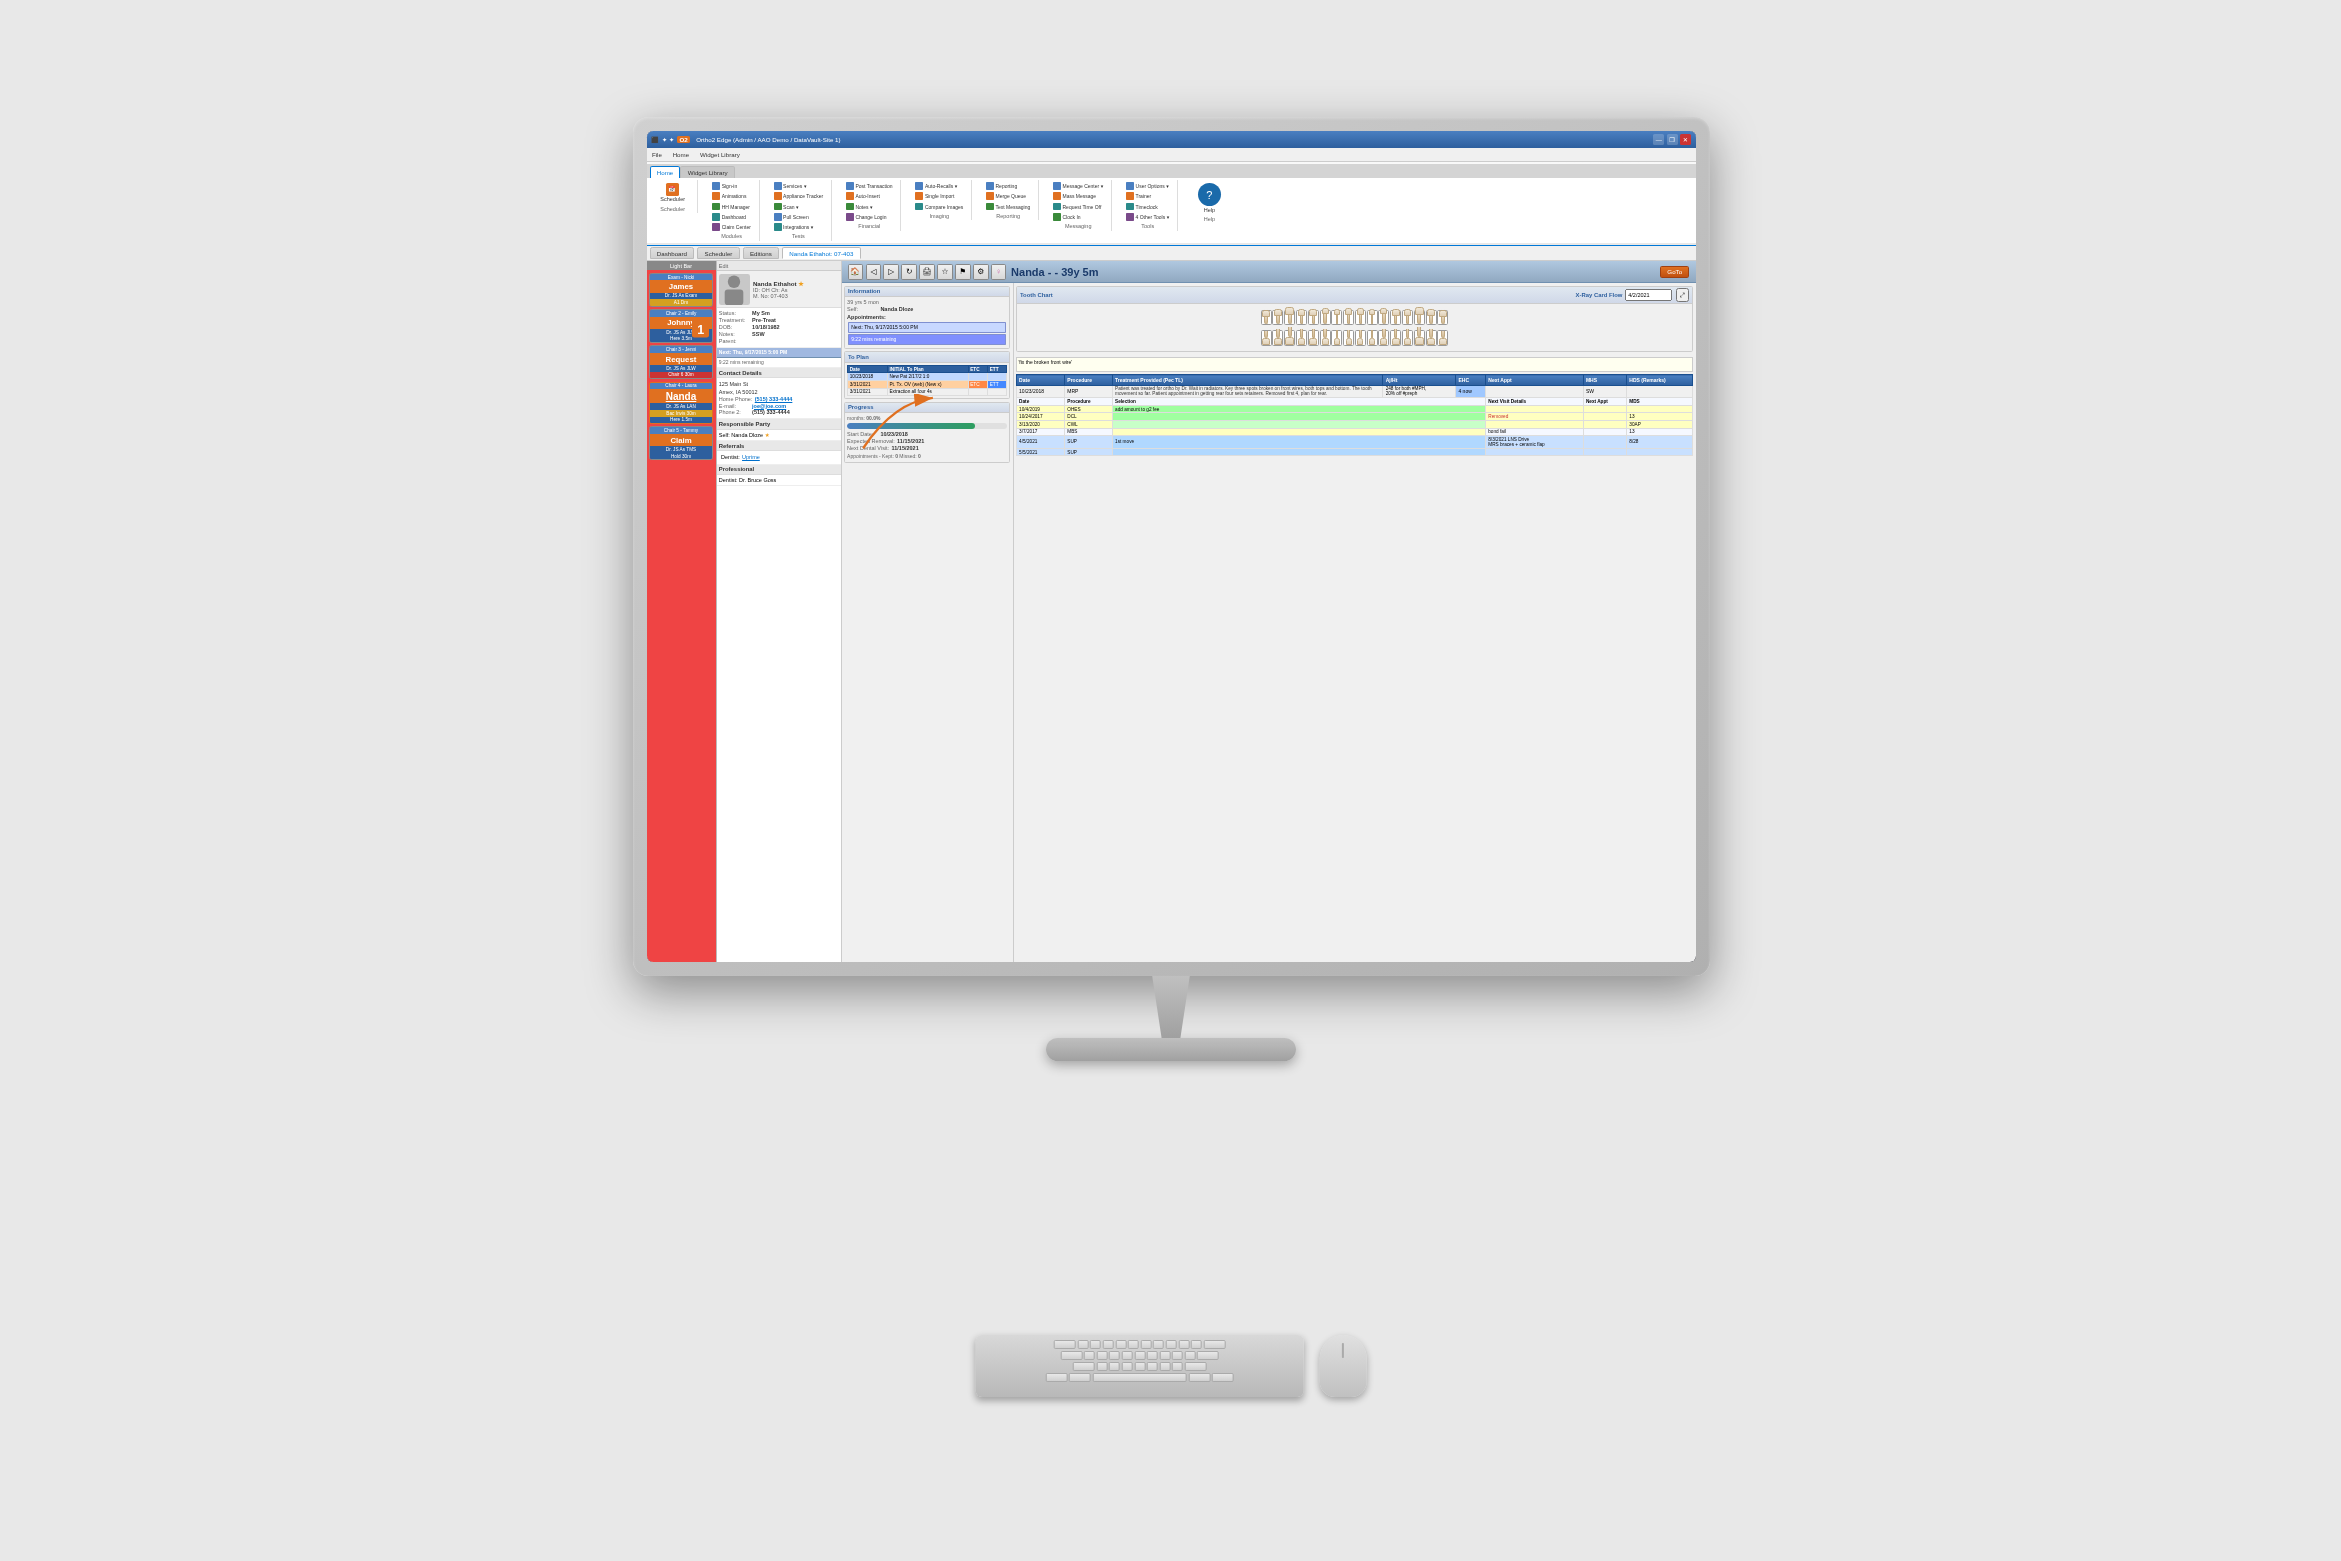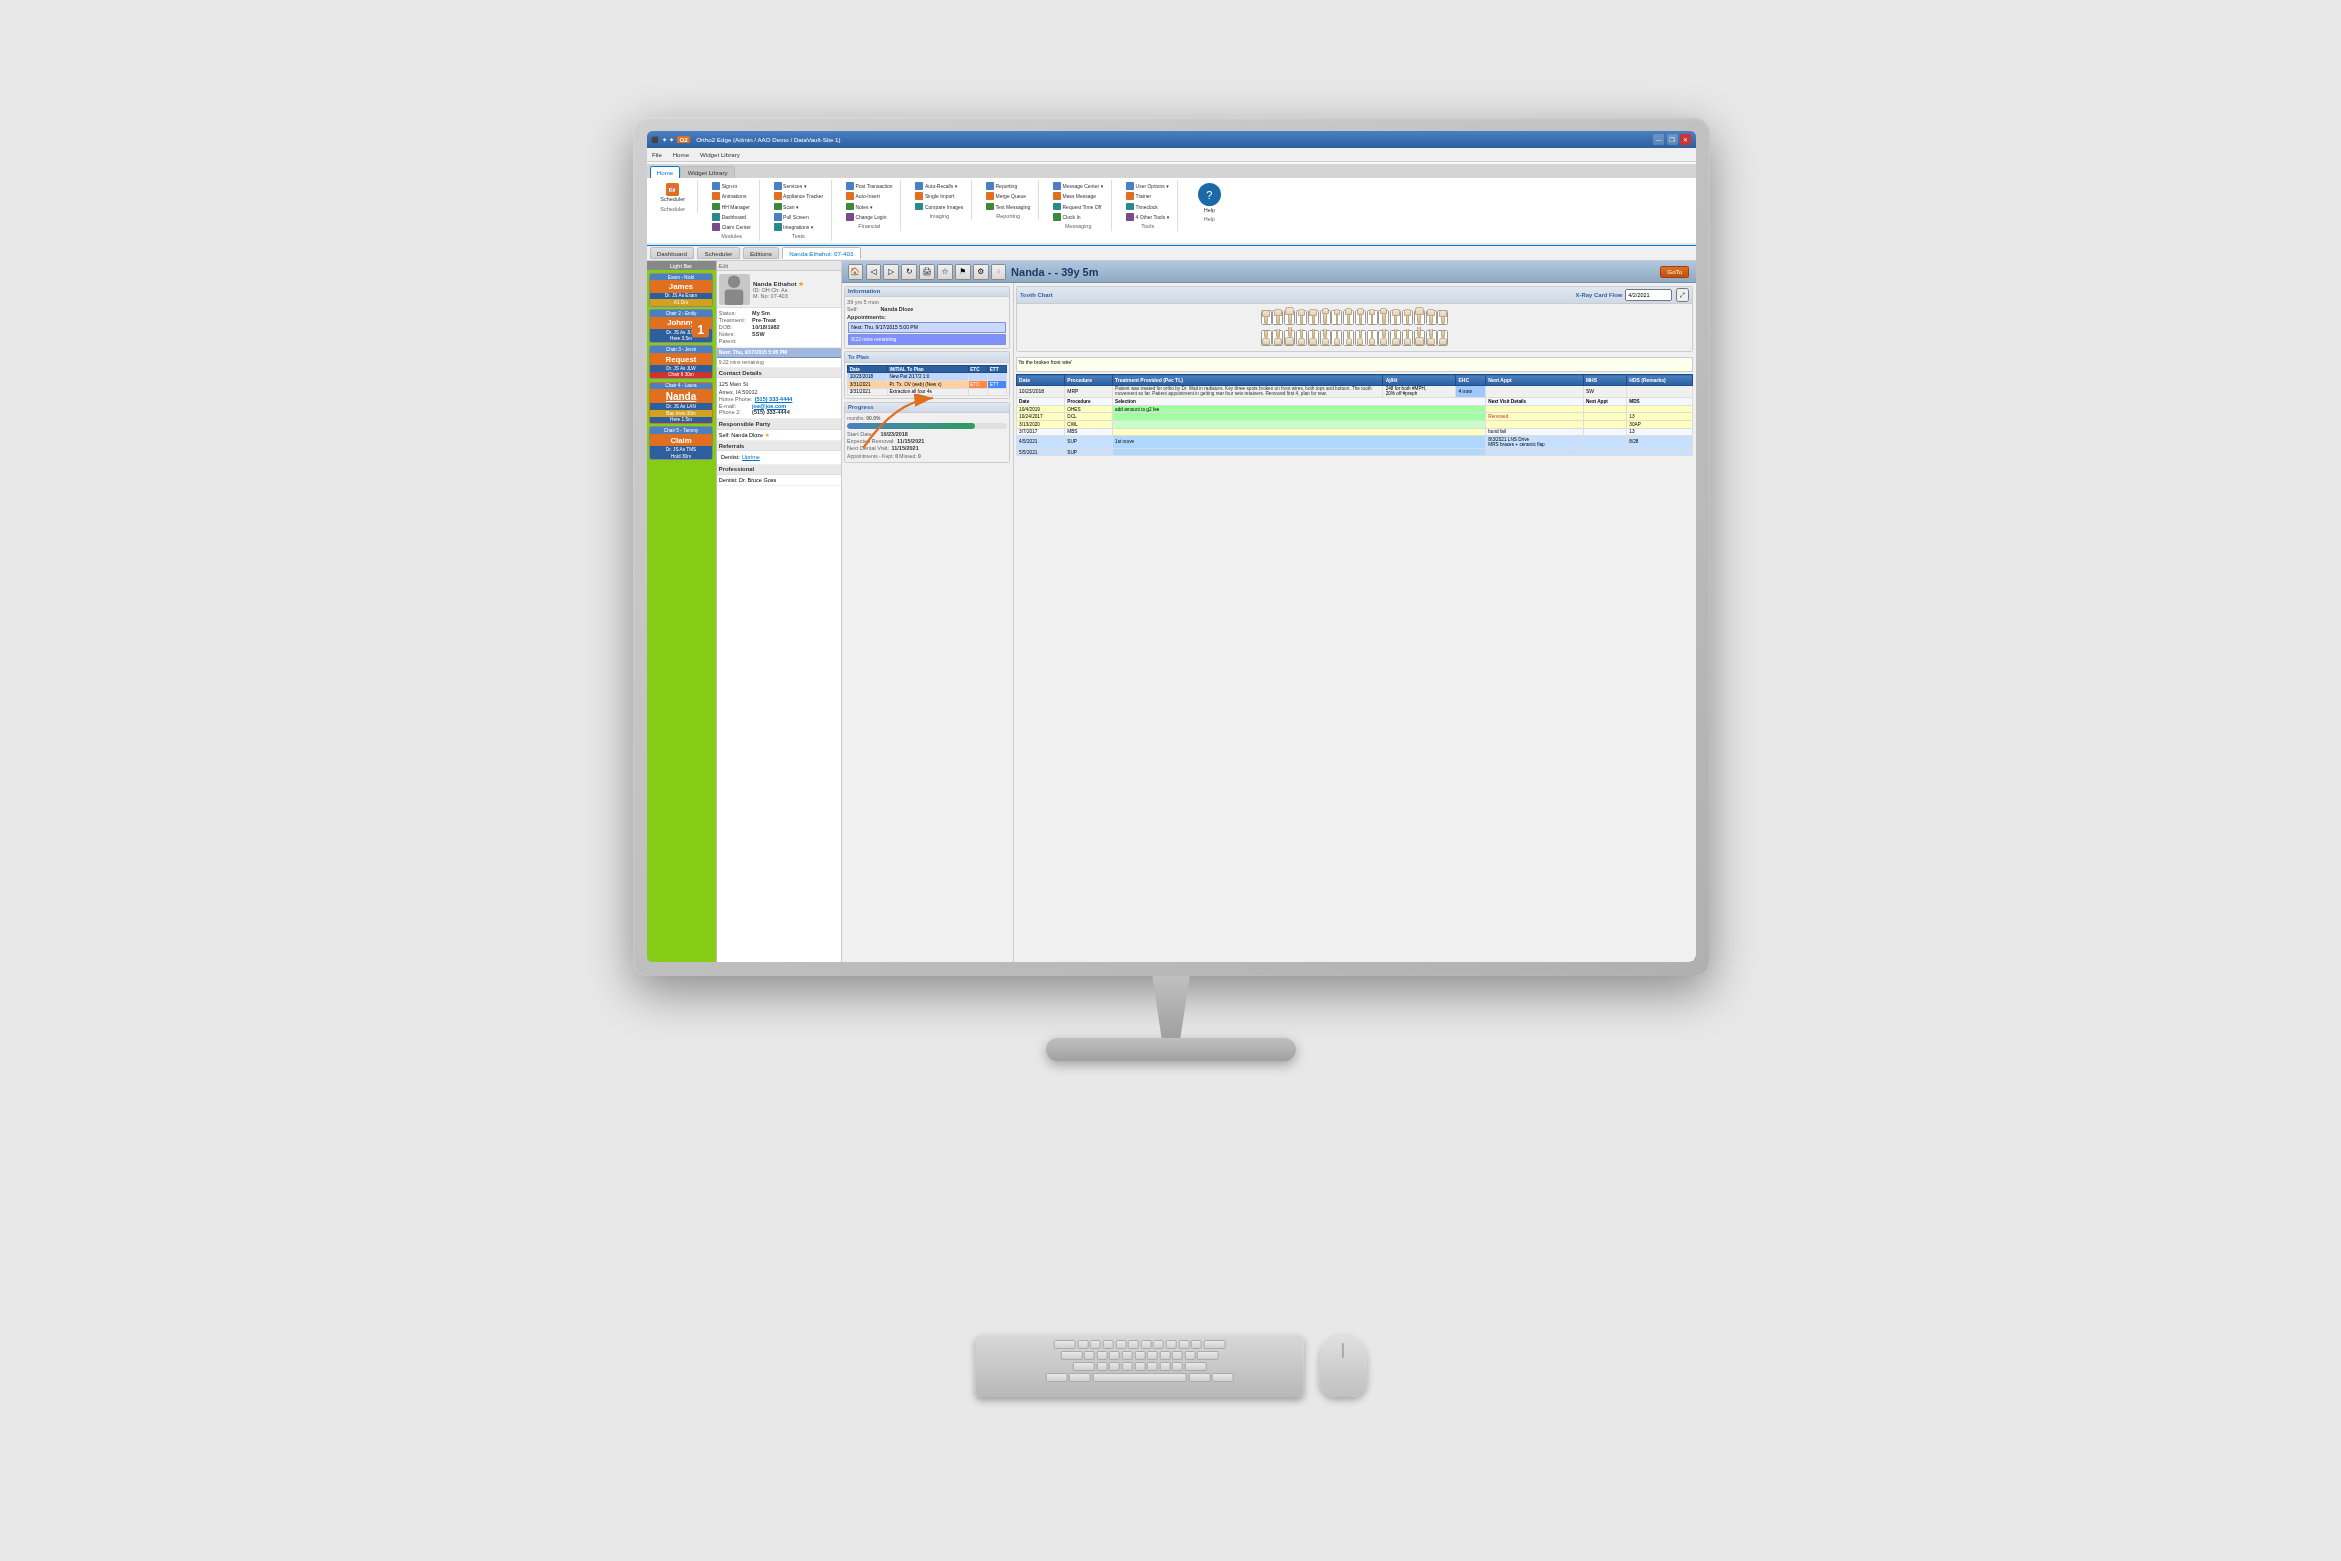--- a/index.html
+++ b/index.html
@@ -225,21 +225,21 @@
 
     
     .main-area {
       display: flex;
       height: calc(100% - 109px);
     }
 
     
     .light-bar {
       width: 70px;
-      background: #84cc16;
+      background: #ef4444;
       border-right: 0.8px solid #bbb;
       overflow-y: auto;
       flex-shrink: 0;
     }
 
     .light-bar-header {
       background: #888;
       color: white;
       font-size: 5.5px;
       padding: 1.6px 3.1px;

